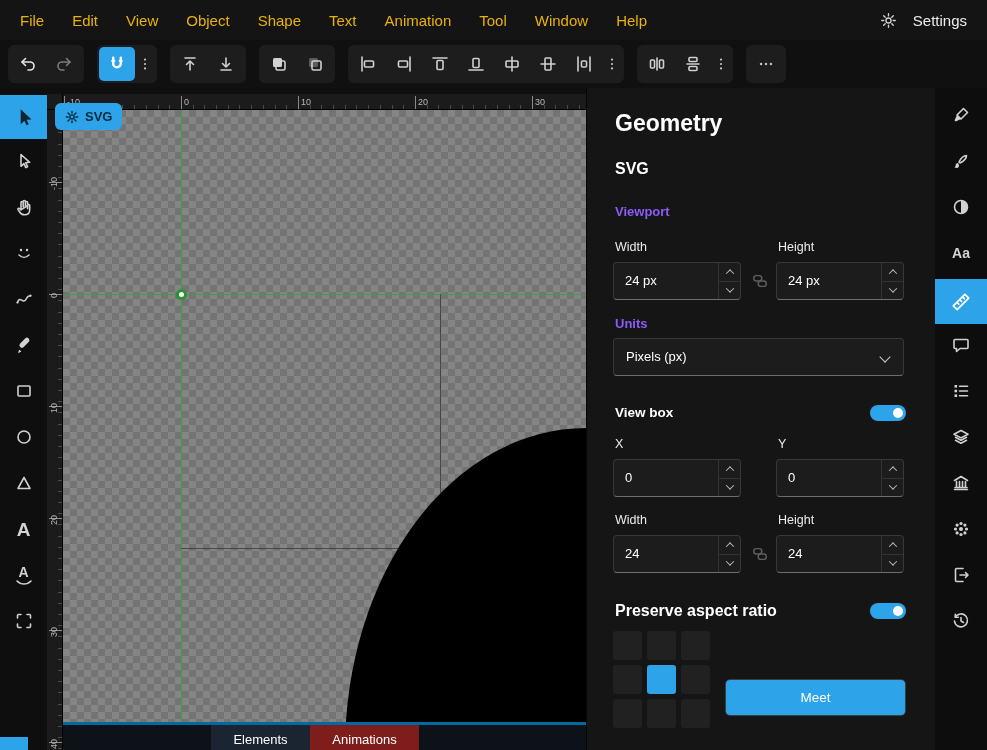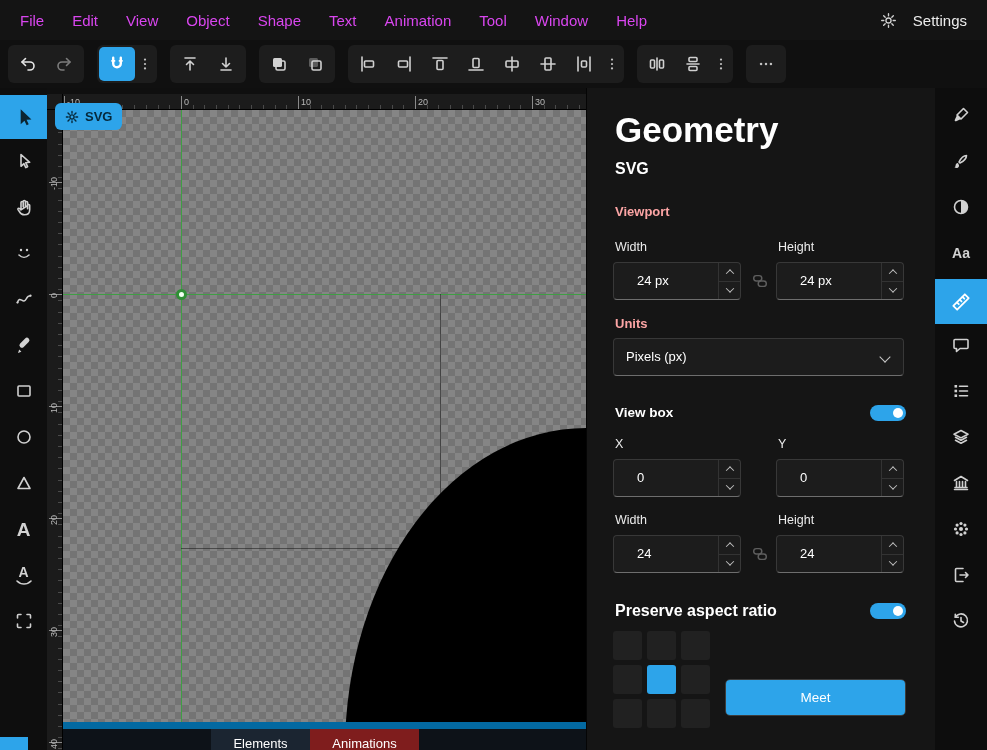--- a/index.html
+++ b/index.html
@@ -4,21 +4,21 @@
 <style>
   :root{ --accent:#2da4ea; --ink:#e6e6e6; }
   *{margin:0;padding:0;box-sizing:border-box;}
   html,body{background:#0f0f0f;}
   body{width:987px;height:750px;position:relative;overflow:hidden;
        font-family:"Liberation Sans",sans-serif;color:var(--ink);}
 
   
   .menubar{position:absolute;top:0;left:0;width:100%;height:40px;background:#141414;
            display:flex;align-items:center;padding:0 6px;font-size:15px;}
-  .menu-item{padding:8px 14px;color:#d946ef;cursor:default;white-space:nowrap;}
+  .menu-item{padding:8px 14px;color:#eab308;cursor:default;white-space:nowrap;}
   .settings{margin-left:auto;display:flex;align-items:center;gap:16px;padding:0 14px;color:#ececec;}
 
   
   .toolbar{position:absolute;top:40px;left:0;width:100%;height:48px;background:#101010;
            display:flex;align-items:center;padding:0 8px;}
   .tg{display:flex;align-items:center;background:#1d1d1d;border-radius:6px;height:38px;
       padding:2px;margin-right:13px;}
   .tb{width:36px;height:34px;border-radius:5px;display:flex;align-items:center;justify-content:center;}
   .tbk{width:20px;height:34px;display:flex;align-items:center;justify-content:center;}
   .tb.active{background:var(--accent);}
@@ -60,40 +60,40 @@
   .edge-h{position:absolute;left:118px;top:438px;width:260px;height:1px;background:rgba(25,25,25,.55);}
   .shape-ellipse{position:absolute;left:282px;top:318px;width:482px;height:644px;border-radius:50%;background:#000;}
   .origin-dot{position:absolute;left:113px;top:179px;width:11px;height:11px;border-radius:50%;
        background:#f2fff2;border:3px solid #2f8f35;}
 
   .svg-chip{position:absolute;left:8px;top:9px;height:27px;padding:0 10px;background:var(--accent);
        border-radius:6px;display:flex;align-items:center;gap:6px;color:#06283a;
        font-weight:700;font-size:13px;z-index:5;}
 
   .bottom-bar{position:absolute;left:16px;top:628px;width:523px;height:28px;background:#0d1218;
-       border-top:7px solid #0369a1;display:flex;z-index:4;}
+       border-top:3px solid #0369a1;display:flex;z-index:4;}
   .tab{height:28px;padding:0 18px;display:flex;align-items:center;justify-content:center;
        font-size:13px;color:#fff;white-space:nowrap;}
   .tab.elements{margin-left:148px;background:#1b2531;min-width:99px;}
   .tab.animations{background:#7f1d1d;min-width:109px;}
 
   .corner-accent{position:absolute;left:0;top:737px;width:28px;height:13px;background:var(--accent);z-index:6;}
 
   
   .panel{position:absolute;left:586px;top:88px;width:349px;height:662px;background:#151515;
          border-left:1px solid #050505;font-size:13px;}
   .panel .abs{position:absolute;}
-  .p-title{left:28px;top:22px;font-size:35px;font-weight:700;color:#fff;}
+  .p-title{left:28px;top:22px;font-size:23px;font-weight:700;color:#fff;}
   .p-sub{left:28px;top:72px;font-size:16px;font-weight:700;color:#fff;}
-  .sec{font-weight:700;font-size:13px;color:#fca5a5;}
+  .sec{font-weight:700;font-size:13px;color:#8b5cf6;}
   .lbl{font-weight:400;font-size:12.5px;color:#ececec;}
   .input,.dropdown{position:absolute;height:38px;background:#1c1c1c;border:1px solid #383838;
        border-bottom-color:#6e6e6e;border-radius:4px;}
   .input{width:128px;}
-  .input .val{position:absolute;left:23px;top:0;line-height:36px;color:#fff;font-size:13px;}
+  .input .val{position:absolute;left:11px;top:0;line-height:36px;color:#fff;font-size:13px;}
   .spin{position:absolute;right:0;top:0;bottom:0;width:22px;border-left:1px solid #333;
        display:flex;flex-direction:column;}
   .spin > div{flex:1;display:flex;align-items:center;justify-content:center;}
   .spin > div:first-child{border-bottom:1px solid #333;}
   .chev{width:6px;height:6px;border-left:1.5px solid #bdbdbd;border-top:1.5px solid #bdbdbd;}
   .chev.up{transform:rotate(45deg) translate(1px,1px);}
   .chev.down{transform:rotate(-135deg) translate(1px,1px);}
   .dropdown{width:291px;}
   .dropdown .val{position:absolute;left:12px;top:0;line-height:36px;color:#fff;font-size:13px;}
   .dd-chev{position:absolute;right:14px;top:14px;width:8px;height:8px;

